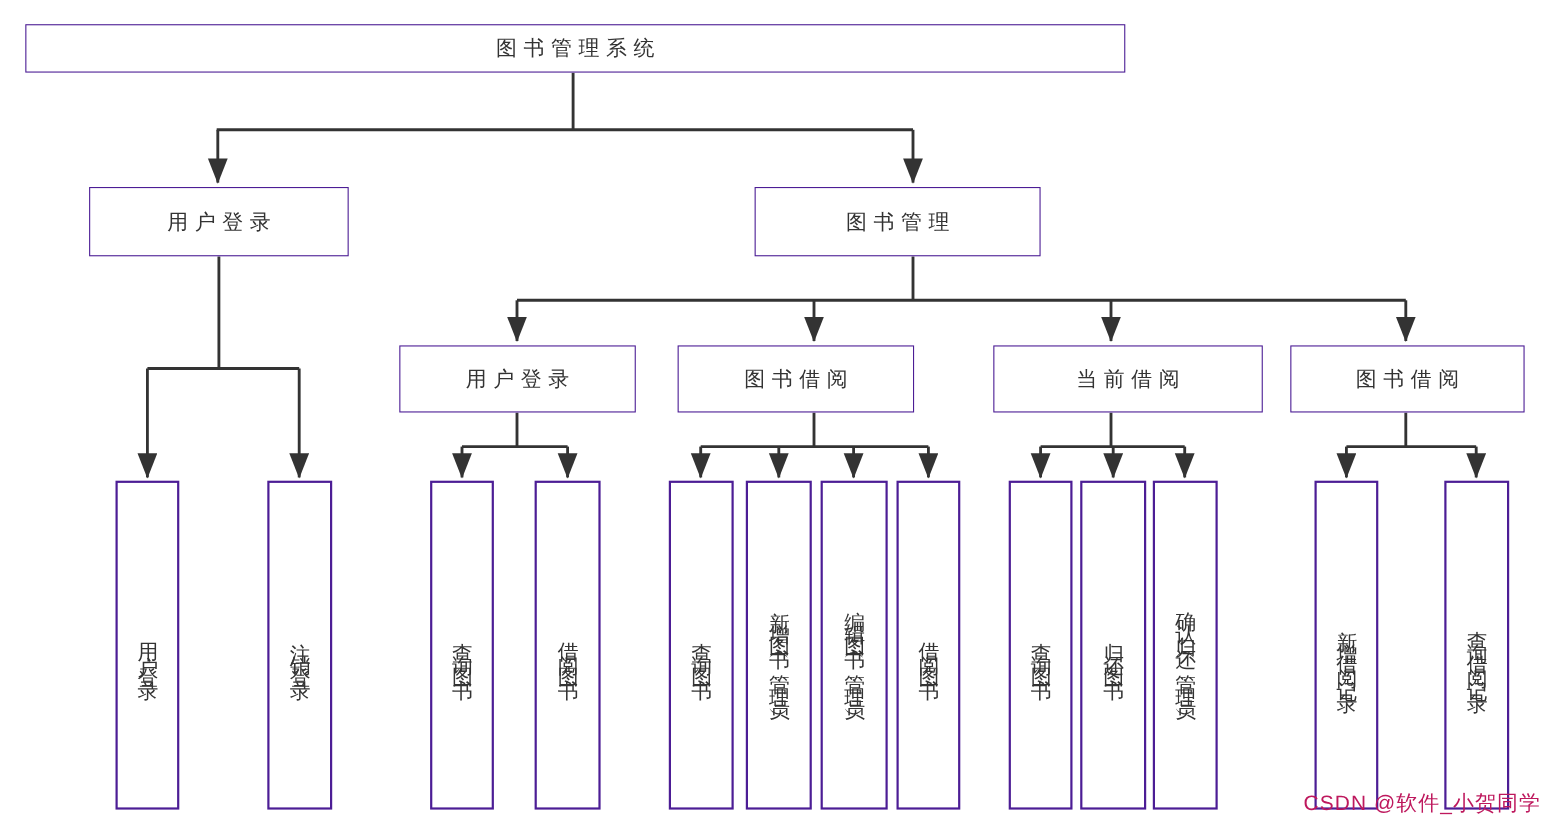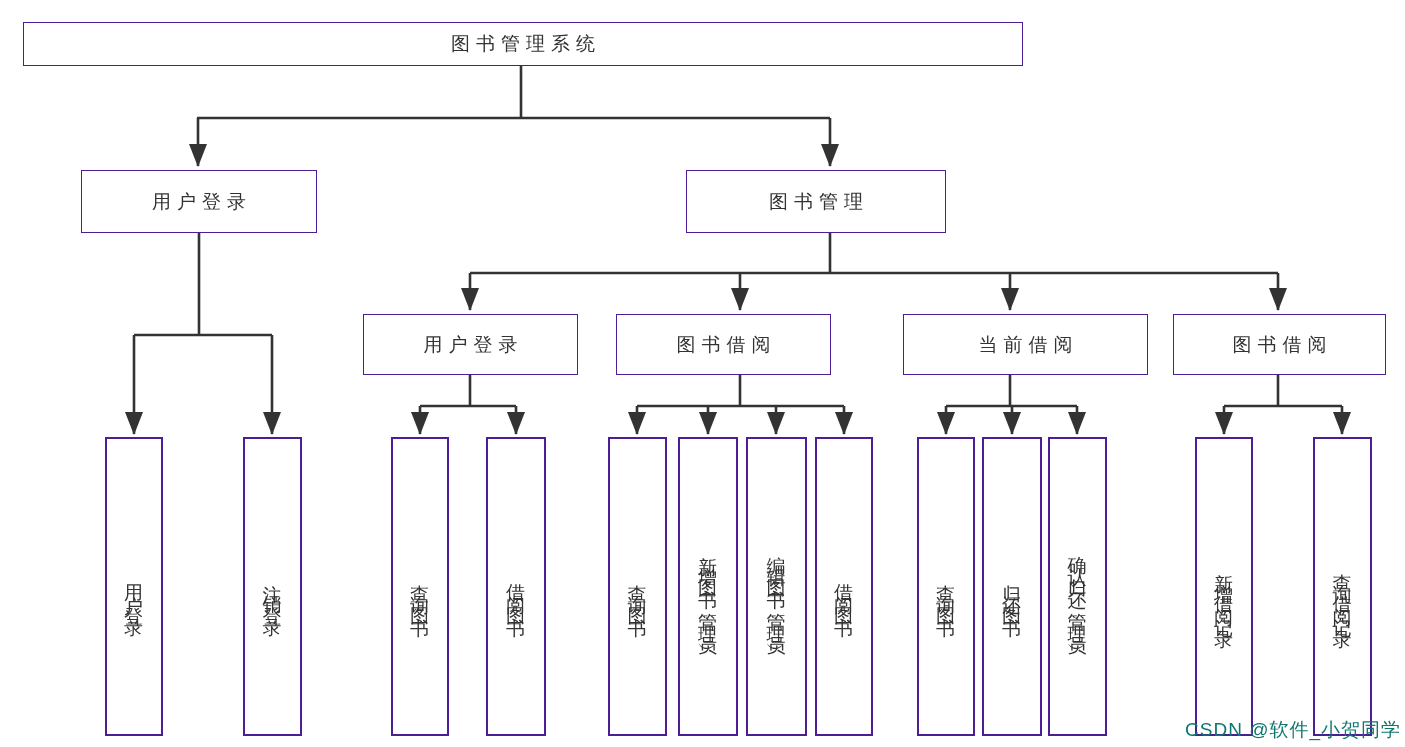--- a/index.html
+++ b/index.html
@@ -15,21 +15,21 @@
   .hlabel{font-size:19px;letter-spacing:6px;margin-right:-6px;white-space:nowrap;}
   .lvl2{top:170px;height:63px;}
   .lvl3{top:314px;height:61px;}
   .leaf{top:437px;height:299px;border-width:2.5px;}
   .vtext{
     writing-mode:vertical-rl;text-orientation:mixed;
     font-size:19px;letter-spacing:0.6em;margin-bottom:-0.6em;line-height:1;
   }
   .watermark{
     position:absolute;right:4px;bottom:4px;z-index:5;
-    font-size:19px;color:#0f766e;letter-spacing:1px;white-space:nowrap;
+    font-size:19px;color:#be185d;letter-spacing:1px;white-space:nowrap;
   }
 </style>
 </head>
 <body>
 
 <div class="stage">
 
   <svg class="wires" width="1405" height="747" viewBox="0 0 1405 747">
     <defs>
       <marker id="arr" markerUnits="userSpaceOnUse" markerWidth="26" markerHeight="26" refX="22" refY="9" orient="auto">

